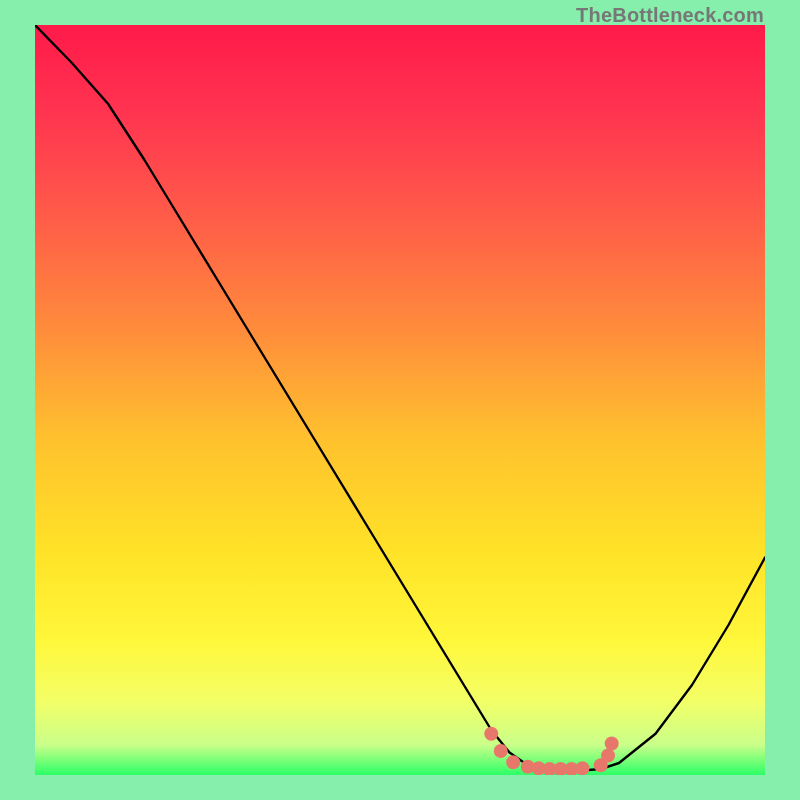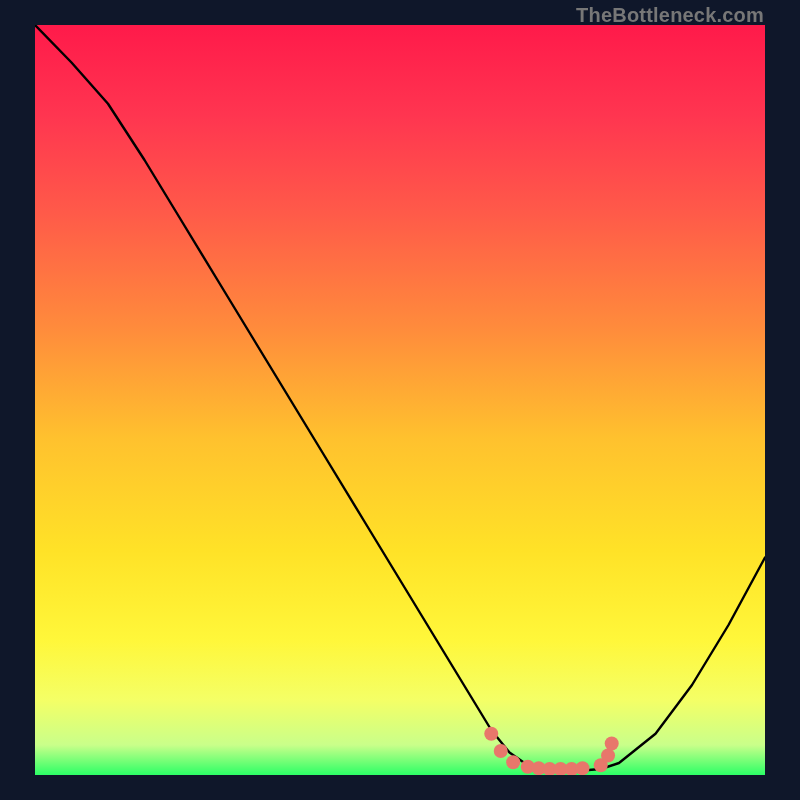--- a/index.html
+++ b/index.html
@@ -1,17 +1,17 @@
 <!DOCTYPE html>
 <html><head>
 <meta charset="utf-8">
 <style>
   * { margin: 0; padding: 0; box-sizing: border-box; }
   html, body { width: 800px; height: 800px; background: #000; overflow: hidden; }
-  .wrap { position: relative; width: 800px; height: 800px; background: #0f172a; }
+  .wrap { position: relative; width: 800px; height: 800px; background: #86efac; }
   .plot { position: absolute; left: 35px; top: 25px; width: 730px; height: 750px; }
   .watermark { position: absolute; top: 4px; right: 36px; font-family: Arial, Helvetica, sans-serif; font-size: 20px; font-weight: bold; color: #777; letter-spacing: 0.2px; }
   svg { display: block; }
 </style>
 </head>
 <body>
 
 <div class="wrap">
   <div class="watermark">TheBottleneck.com</div>
   <div class="plot">

